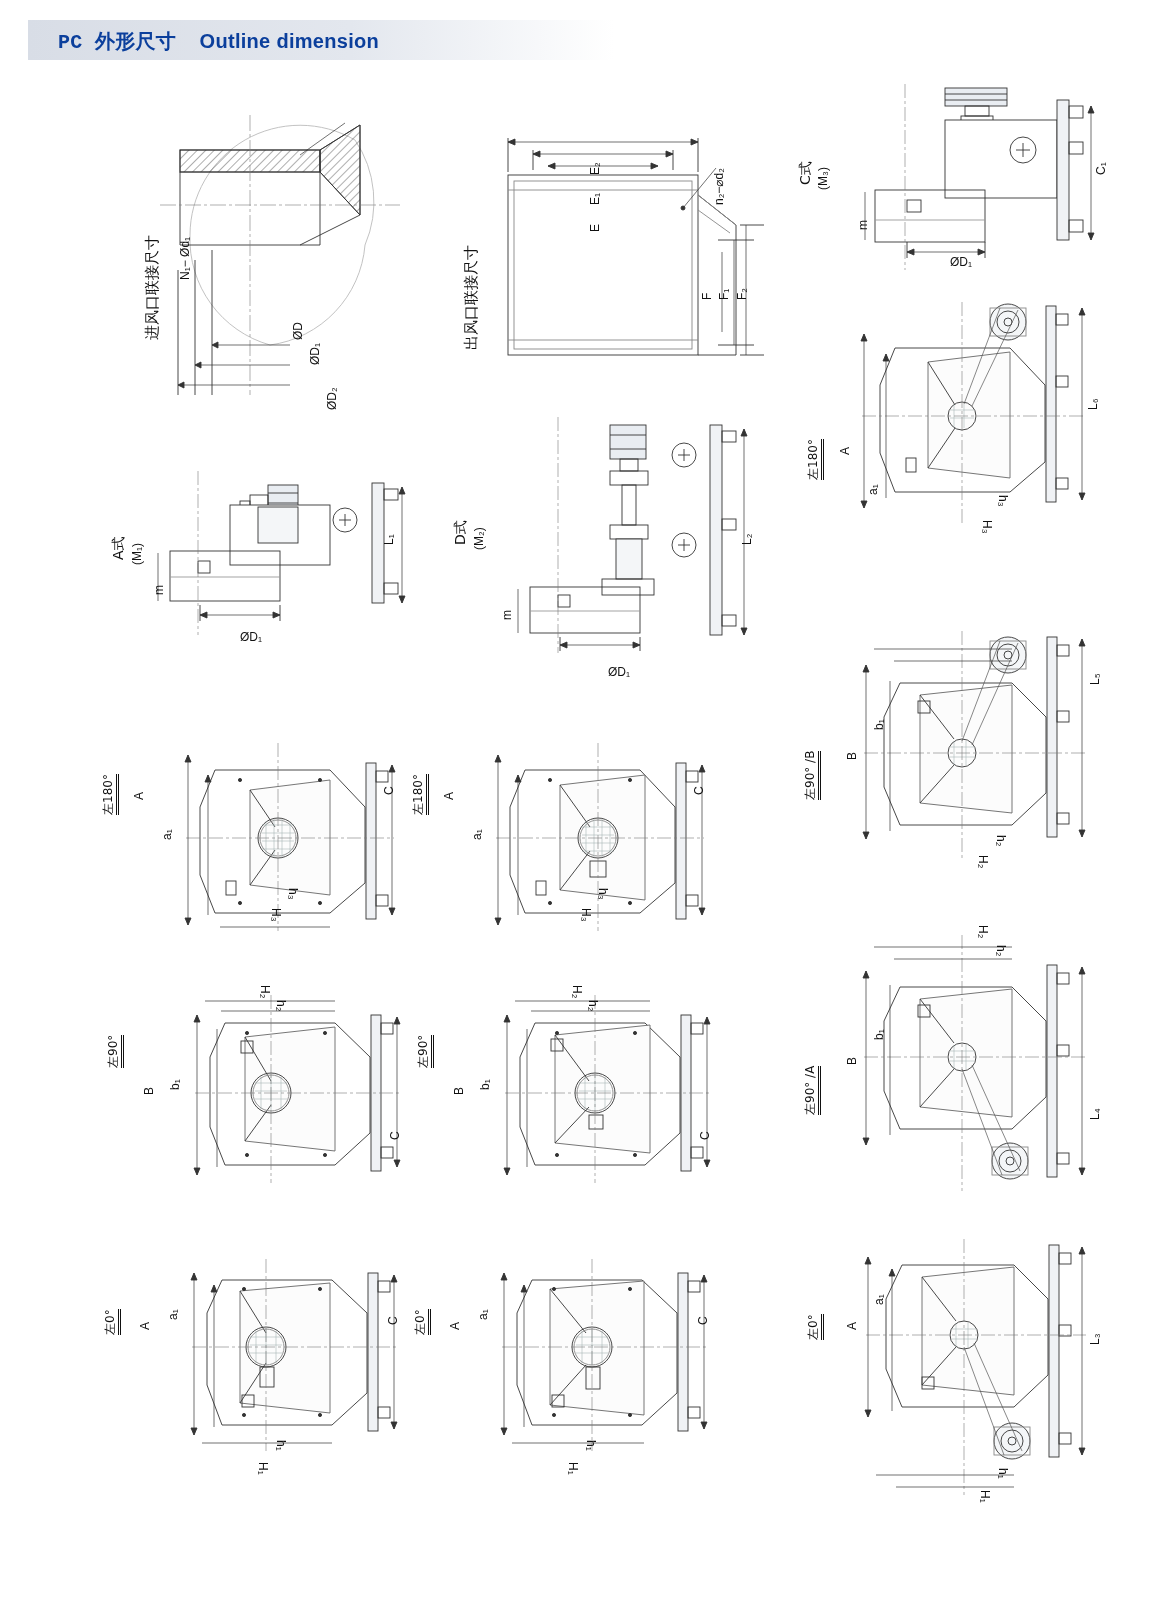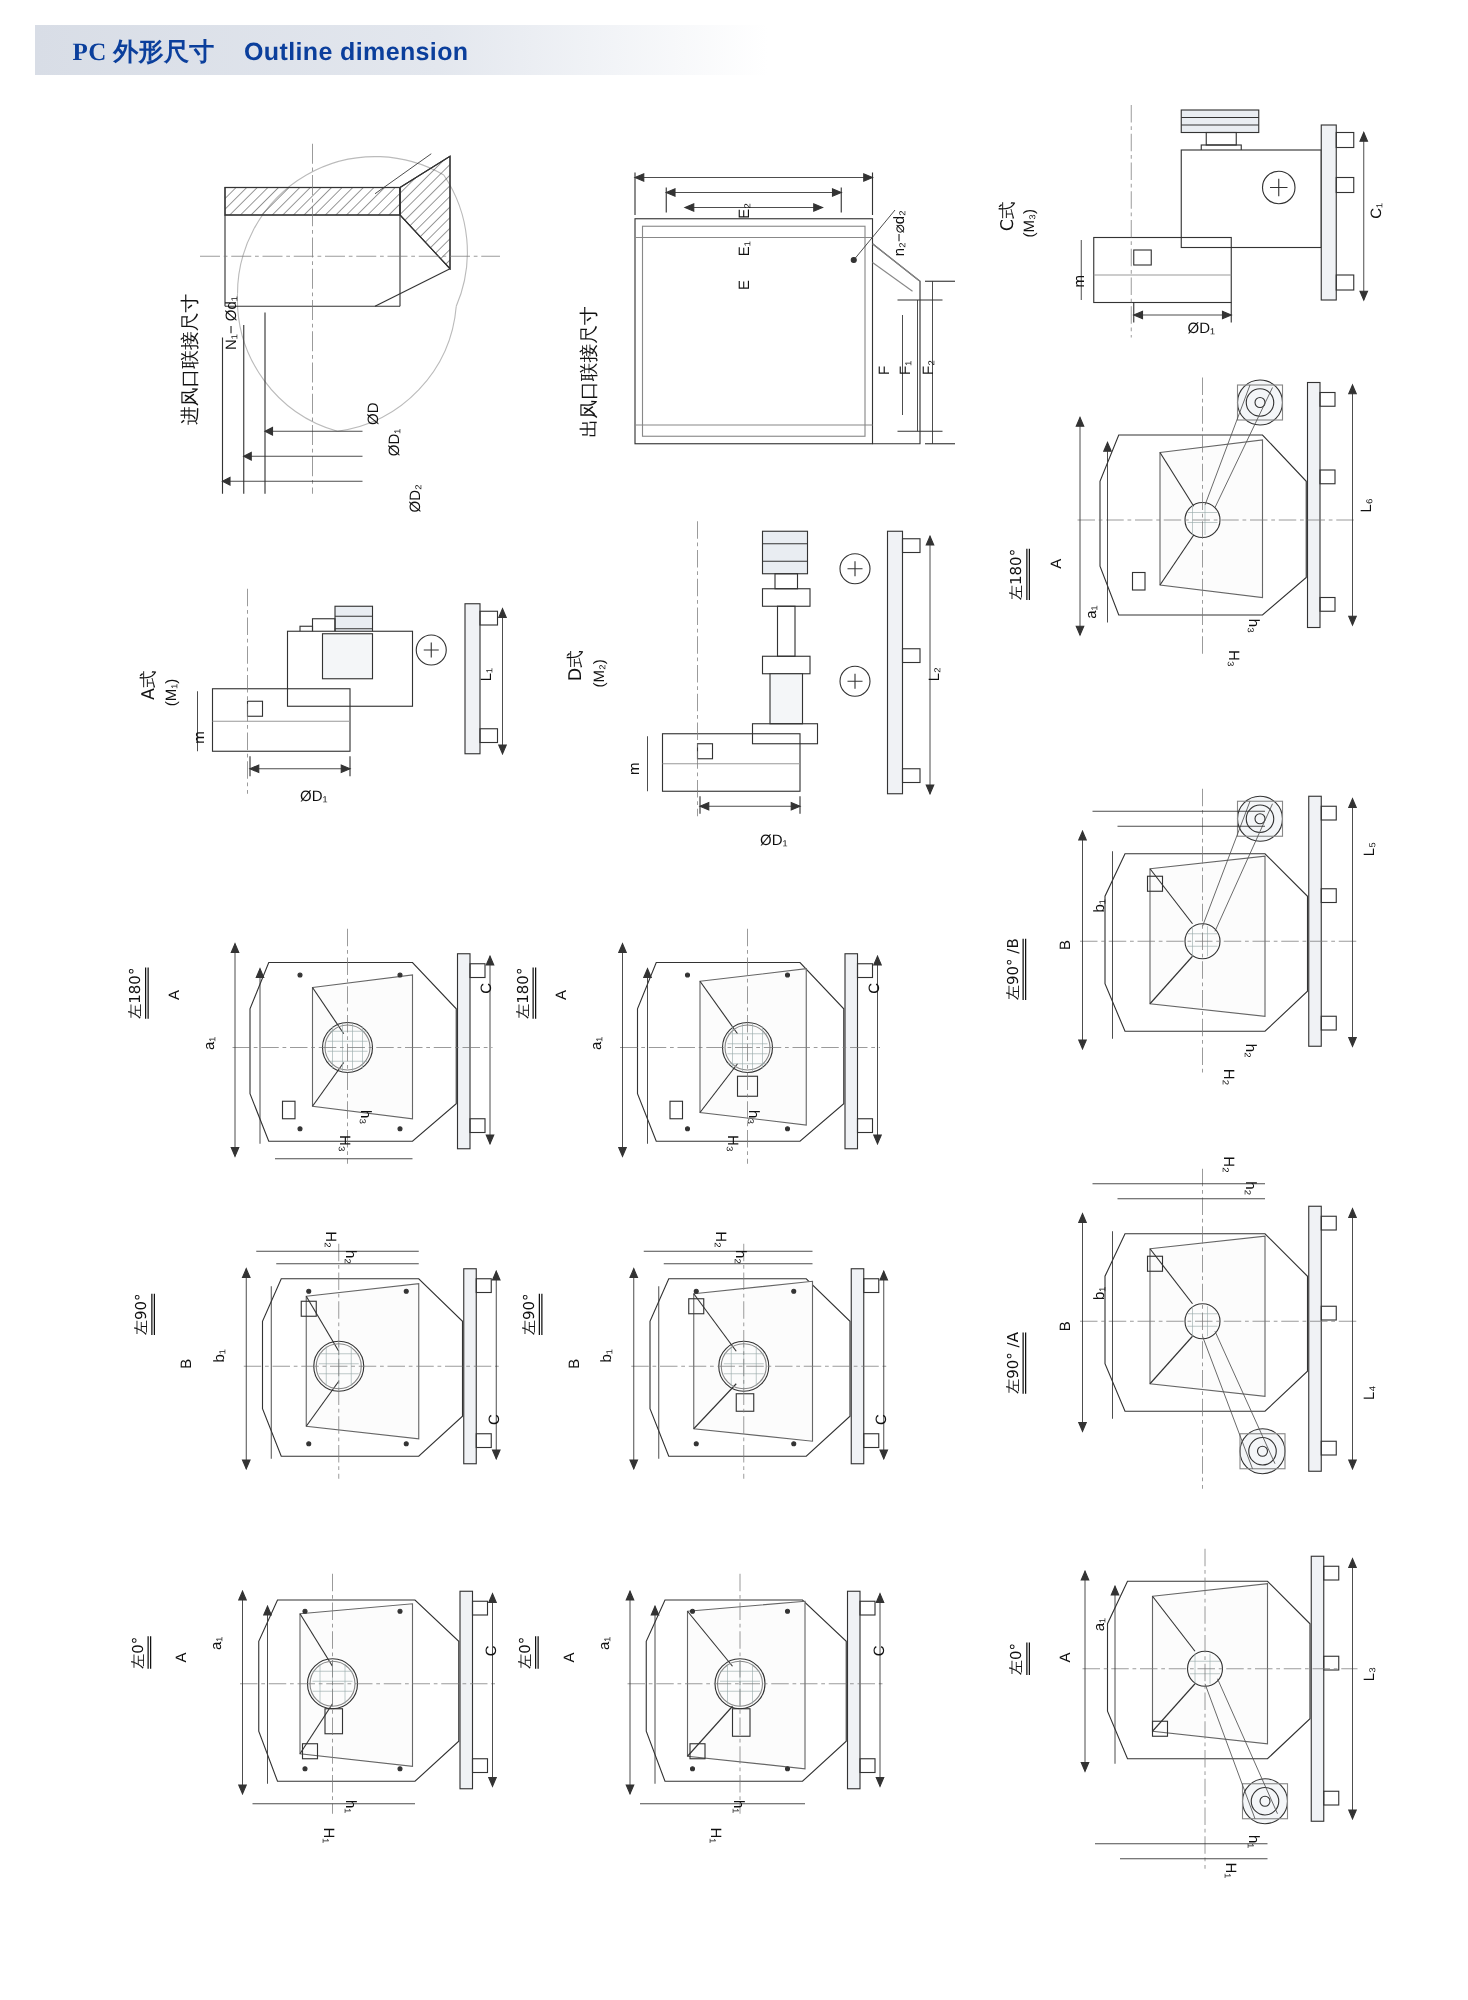--- a/index.html
+++ b/index.html
@@ -7,21 +7,21 @@
 
   
   .header-bar{
     position:absolute;left:28px;top:20px;width:586px;height:40px;
     background:linear-gradient(to right,#d8dde6 0%, #e3e7ee 55%, #ffffff 100%);
   }
   .header-title{
     position:absolute;left:58px;top:28px;width:600px;height:26px;
     font-size:20px;font-weight:bold;color:#0b3f9c;letter-spacing:.3px;white-space:nowrap;
   }
-  .header-title .cn{font-family:Liberation Serif, serif;}
+  .header-title .cn{font-family:Liberation Mono, monospace;}
 
   
   .tile{position:absolute;}
   .tile svg{display:block;}
 
   .vlabel{
     position:absolute;font-size:12px;color:#111;white-space:nowrap;
     transform-origin:0 0;
   }
   .rot90{transform:rotate(-90deg);}

